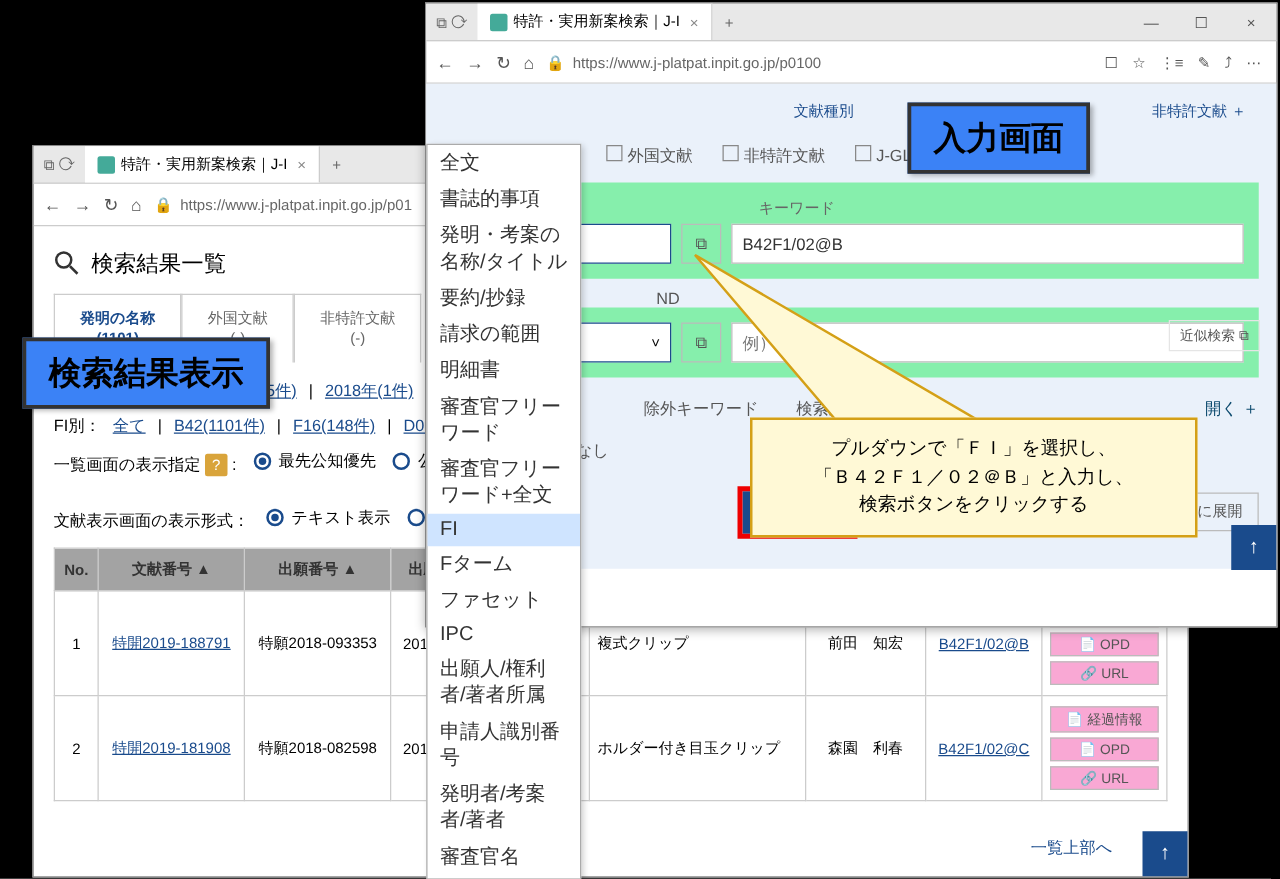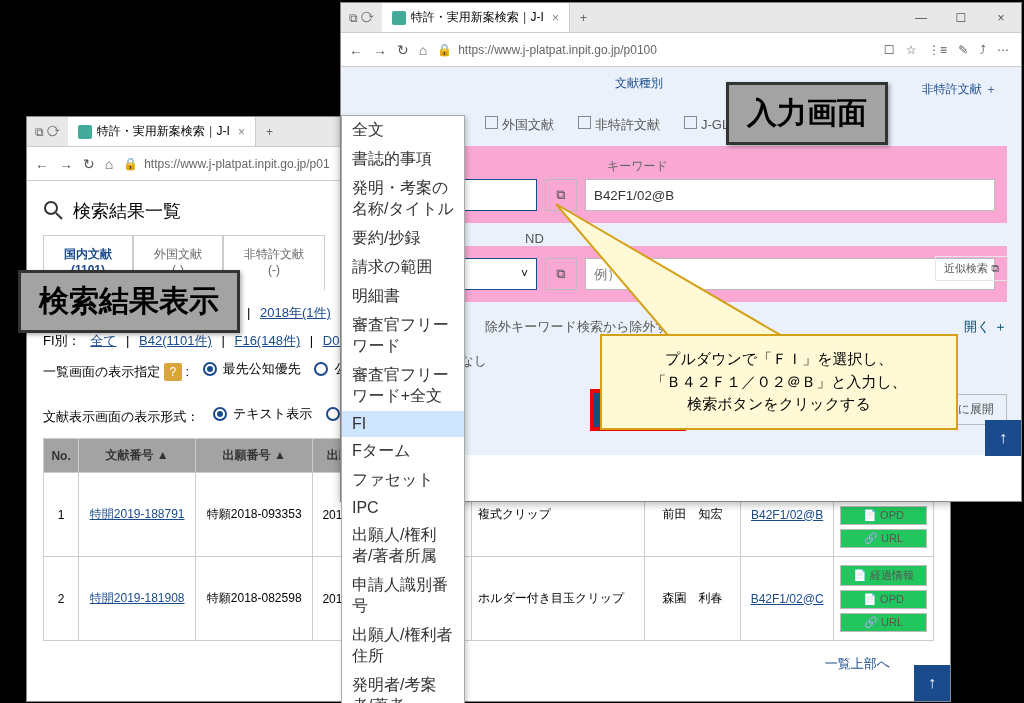--- a/index.html
+++ b/index.html
@@ -16,62 +16,62 @@
 .addrbar { display: flex; align-items: center; height: 34px; padding: 0 8px; border-bottom: 1px solid #ccc; gap: 10px; }
 .addrbar .navbtn { color: #555; font-size: 14px; }
 .addrbar .url { flex: 1; color: #666; display: flex; align-items: center; gap: 6px; }
 .addrbar .actions span { margin: 0 4px; color: #555; }
 .content { padding: 10px 16px; }
 .results-title { display: flex; align-items: center; font-size: 18px; margin: 8px 0 12px; }
 .results-title svg { margin-right: 8px; }
 .result-tabs { display: flex; margin-bottom: 14px; }
 .result-tab { padding: 10px 20px; text-align: center; border: 1px solid #ccc; border-bottom: none; color: #666; }
 .result-tab.active { background: #fff; color: #1a4b8c; border-bottom: 3px solid #c00; font-weight: bold; }
-.annotation { position: absolute; background: #a3a3a3; border: 3px solid #333; padding: 8px 18px; font-size: 30px; font-weight: bold; z-index: 20; box-shadow: 2px 2px 4px rgba(0,0,0,0.3); }
+.annotation { position: absolute; background: #3b82f6; border: 3px solid #333; padding: 8px 18px; font-size: 26px; font-weight: bold; z-index: 20; box-shadow: 2px 2px 4px rgba(0,0,0,0.3); }
 .annot-results { left: 18px; top: 270px; }
 .annot-input { left: 726px; top: 82px; z-index: 30; }
 .filter-row { margin: 10px 0; font-size: 13px; }
 .filter-row a { color: #1a4b8c; text-decoration: underline; margin: 0 6px; }
 .help-badge { display: inline-block; width: 18px; height: 18px; background: #d9a43b; color: #fff; text-align: center; line-height: 18px; border-radius: 2px; font-size: 12px; }
 .radio-group { display: inline-flex; align-items: center; gap: 6px; margin-left: 10px; }
 .radio-dot { width: 14px; height: 14px; border: 2px solid #1a4b8c; border-radius: 50%; display: inline-block; position: relative; }
 .radio-dot.checked::after { content: ""; position: absolute; width: 6px; height: 6px; background: #1a4b8c; border-radius: 50%; left: 2px; top: 2px; }
 .results-table { width: 100%; border-collapse: collapse; margin-top: 12px; font-size: 12px; }
 .results-table th, .results-table td { border: 1px solid #ccc; padding: 8px 6px; text-align: center; }
 .results-table th { background: #a3a3a3; color: #333; }
 .results-table a { color: #1a4b8c; text-decoration: underline; }
 .func-btns { display: flex; flex-direction: column; gap: 4px; }
-.func-btn { border: 1px solid #bbb; padding: 2px 8px; font-size: 11px; color: #555; background: #22c55e; }
+.func-btn { border: 1px solid #bbb; padding: 2px 8px; font-size: 11px; color: #555; background: #f9a8d4; }
 .dropdown { position: absolute; left: 0; top: 48px; width: 124px; background: #fff; border: 1px solid #aaa; box-shadow: 2px 2px 5px rgba(0,0,0,0.2); z-index: 40; }
 .dropdown-item { padding: 4px 10px; font-size: 16px; color: #333; }
 .dropdown-item.selected { background: #cfe4ff; }
 .search-area { position: relative; padding: 0 14px 14px; background: #eaf1fa; }
-.search-top { display: flex; align-items: flex-start; padding: 8px 0; }
+.search-top { display: flex; align-items: center; padding: 8px 0; gap: 20px; }
 .search-top .link { color: #1a4b8c; }
 .detail-btn { margin-left: auto; padding: 6px 10px; color: #1a4b8c; }
 .chk-row { display: flex; gap: 24px; padding: 4px 0 12px 130px; font-size: 13px; color: #555; }
 .chk { display: inline-block; width: 13px; height: 13px; border: 1px solid #888; margin-right: 4px; }
-.kw-row { background: #f9a8d4; padding: 12px; margin-bottom: 8px; position: relative; }
+.kw-row { background: #86efac; padding: 12px; margin-bottom: 8px; position: relative; }
 .kw-label { font-size: 12px; color: #666; margin-bottom: 4px; display: block; margin-left: 240px; }
 .kw-inputs { display: flex; align-items: center; gap: 8px; }
 .kw-select { width: 170px; height: 32px; border: 1px solid #1a4b8c; background: #fff; padding: 0 8px; }
 .kw-input { flex: 1; height: 32px; border: 1px solid #bbb; padding: 0 8px; color: #333; }
 .iconbtn { width: 32px; height: 32px; border: 1px solid #bbb; display: flex; align-items: center; justify-content: center; font-size: 13px; color: #555; }
 .and-row { font-size: 13px; color: #555; padding-left: 170px; }
-.exfold { display: flex; align-items: center; padding: 8px 0; font-size: 13px; color: #555; }
+.exfold { display: flex; align-items: center; gap: 30px; padding: 8px 0; font-size: 13px; color: #555; }
 .option-row { padding: 8px 0; font-size: 13px; color: #555; }
 .btn-row { display: flex; align-items: center; gap: 12px; padding: 14px 0; justify-content: center; position: relative; }
 .btn-search { background: #1a4b8c; color: #fff; padding: 8px 20px; font-size: 14px; display: flex; align-items: center; gap: 6px; }
 .btn-search-hl { outline: 4px solid #e00; }
 .btn-clear { background: #fff; border: 1px solid #bbb; padding: 8px 18px; color: #555; }
 .logic-btn { position: absolute; right: 0; border: 1px solid #bbb; padding: 6px 12px; color: #555; font-size: 12px; }
 .scroll-top { position: absolute; right: 0; bottom: 0; width: 36px; height: 36px; background: #1a4b8c; color: #fff; display: flex; align-items: center; justify-content: center; font-size: 16px; }
 .callout { position: absolute; background: #fff9d6; border: 2px solid #d4a017; padding: 12px 18px; font-size: 15px; z-index: 50; left: 600px; top: 334px; width: 358px; text-align: center; line-height: 1.5; }
 .callout-pointer { position: absolute; z-index: 45; }
-.back-top-link { position: absolute; right: 60px; bottom: 28px; color: #1a4b8c; font-size: 13px; z-index: 5; }
+.back-top-link { position: absolute; right: 60px; bottom: 14px; color: #1a4b8c; font-size: 13px; z-index: 5; }
 .kinjisearch { position: absolute; right: 16px; top: 256px; border: 1px solid #e5e5e5; padding: 4px 8px; font-size: 11px; color: #555; z-index: 25; }
 </style>
 </head>
 <body>
 
 <div class="window window-back">
   <div class="titlebar">
     <span style="padding:0 8px;color:#666">⧉ ⟳</span>
     <div class="tab">
       <span class="tab-icon"></span>
@@ -94,21 +94,21 @@
   </div>
   <div class="content">
     <div class="results-title">
       <svg width="22" height="22">
           <circle cx="8" cy="8" r="6" fill="none" stroke="#333" stroke-width="2"></circle>
           <line x1="13" y1="13" x2="19" y2="19" stroke="#333" stroke-width="2"></line>
         </svg>
       <span>検索結果一覧</span>
     </div>
     <div class="result-tabs">
-      <div class="result-tab active"><span>国内文献</span><br><span>(1101)</span></div>
+      <div class="result-tab active"><span>発明の名称</span><br><span>(1101)</span></div>
       <div class="result-tab"><span>外国文献</span><br><span>(-)</span></div>
       <div class="result-tab"><span>非特許文献</span><br><span>(-)</span></div>
     </div>
     <div class="filter-row">
       <span>公知年別：</span>
       <a>全て</a> |
       <a>2019年(5件)</a> |
       <a>2018年(1件)</a> |
       <a>2017年</a>
     </div>
@@ -238,21 +238,20 @@
       <div class="dropdown-item">請求の範囲</div>
       <div class="dropdown-item">明細書</div>
       <div class="dropdown-item">審査官フリーワード</div>
       <div class="dropdown-item">審査官フリーワード+全文</div>
       <div class="dropdown-item selected">FI</div>
       <div class="dropdown-item">Fターム</div>
       <div class="dropdown-item">ファセット</div>
       <div class="dropdown-item">IPC</div>
       <div class="dropdown-item">出願人/権利者/著者所属</div>
       <div class="dropdown-item">申請人識別番号</div>
-      <div class="dropdown-item">出願人/権利者住所</div>
       <div class="dropdown-item">発明者/考案者/著者</div>
       <div class="dropdown-item">審査官名</div>
       <div class="dropdown-item">代理人</div>
       <div class="dropdown-item">審判番号</div>
       <div class="dropdown-item">優先権主張国・地域・番号</div>
     </div>
 
     <div class="search-area">
       <div class="search-top">
         <span style="width:260px"></span>

